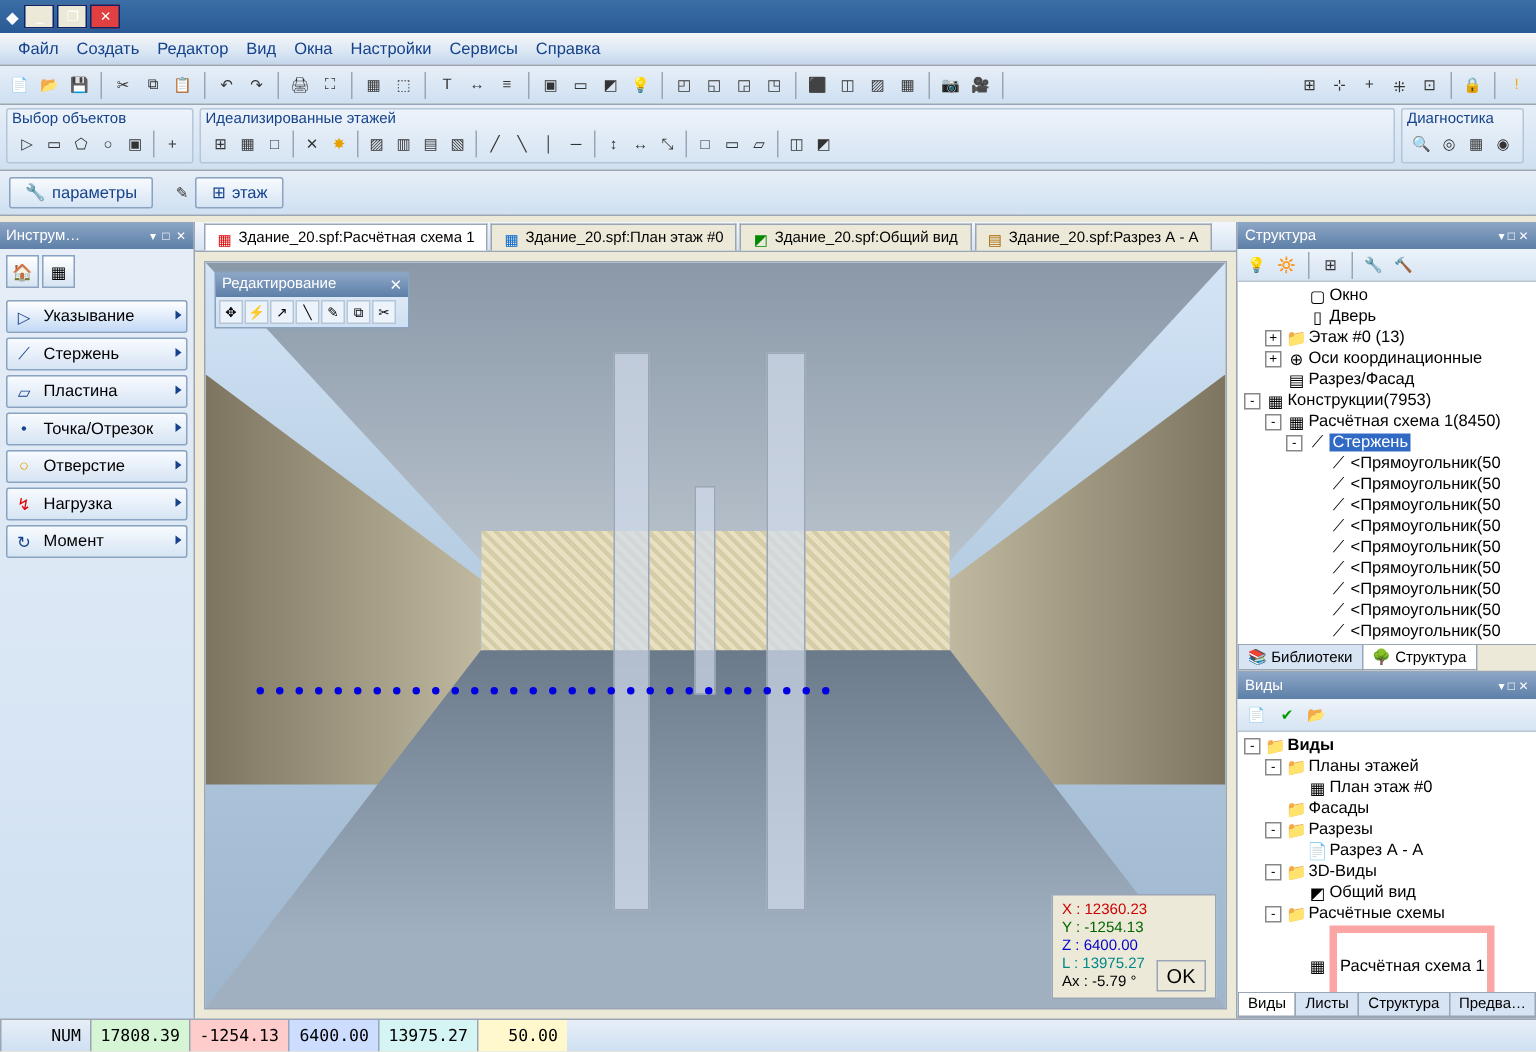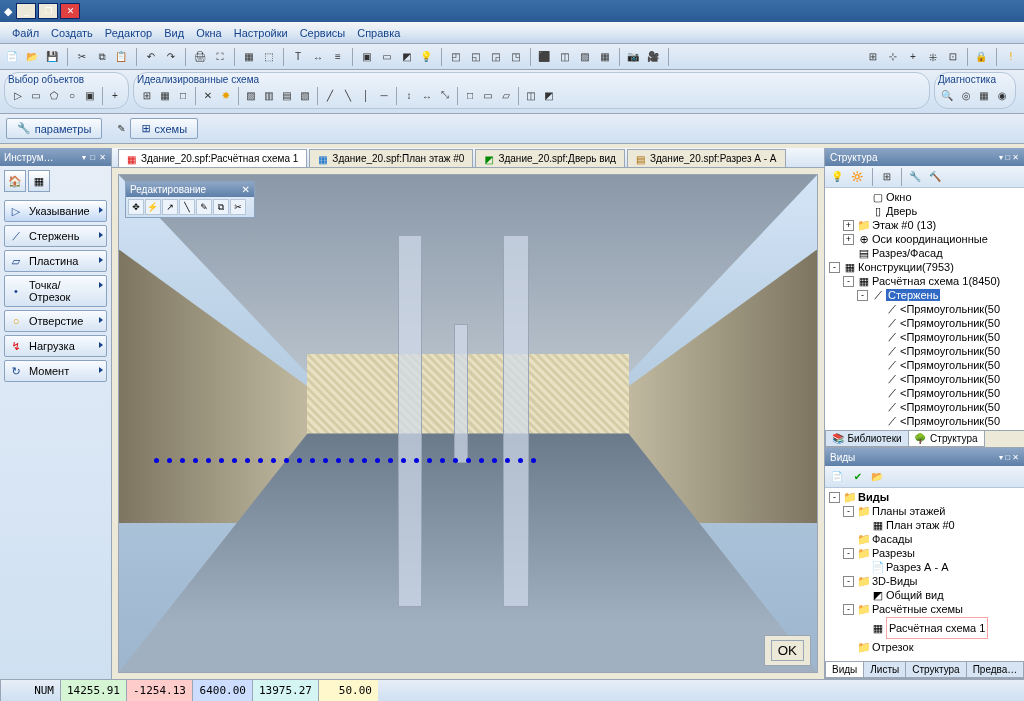--- a/index.html
+++ b/index.html
@@ -15,32 +15,32 @@
 .menubar { height: 22px; background: linear-gradient(#f6f6f6, #dfeaf5 50%, #c4d6ec); display: flex; align-items: center; padding: 0 6px; border-bottom: 1px solid #9aa6b5; }
 .menubar .menu-item { padding: 2px 6px; color: #15428b; cursor: pointer; }
 
 
 .top-toolbars { display: flex; background: linear-gradient(#e7eef7, #cfe0f2); border-bottom: 1px solid #9aa6b5; height: 26px; align-items: center; padding: 2px 4px; gap: 2px; }
 .tbtn { width: 16px; height: 16px; border: 1px solid transparent; display: inline-flex; align-items: center; justify-content: center; cursor: pointer; margin: 0 1px; font-size: 10px; color: #333; }
 .sep { width: 1px; height: 18px; background: #9aa6b5; margin: 0 3px; display: inline-block; vertical-align: middle; }
 
 
 .second-row { display: flex; background: linear-gradient(#e7eef7, #cfe0f2); border-bottom: 1px solid #9aa6b5; padding: 2px 4px 4px 4px; }
-.tool-group { border: 1px solid #b5c6d8; border-radius: 14px; padding: 14px 4px 3px 4px; margin-right: 4px; background: linear-gradient(#edf3fa, #d6e4f3); position: relative; display: flex; }
+.tool-group { border: 1px solid #b5c6d8; border-radius: 2px; padding: 14px 4px 3px 4px; margin-right: 4px; background: linear-gradient(#edf3fa, #d6e4f3); position: relative; display: flex; align-items: center; }
 .tool-group .label { position: absolute; top: 1px; left: 3px; font-size: 10px; color: #15428b; }
 
 
 .third-row { display: flex; background: linear-gradient(#e7eef7, #cfe0f2); border-bottom: 1px solid #9aa6b5; padding: 4px 6px; align-items: center; }
 .param-btn { background: linear-gradient(#f8fbff, #d6e4f3); border: 1px solid #8aa3c0; border-radius: 2px; padding: 3px 10px; color: #15428b; cursor: pointer; display: flex; align-items: center; gap: 4px; margin-right: 10px; font-size: 11px; }
 
 
 .main-area { display: flex; position: absolute; top: 148px; left: 0; right: 0; bottom: 22px; }
 
 
-.left-panel { width: 112px; background: linear-gradient(#e7eef7, #cfe0f2); border-right: 1px solid #9aa6b5; display: flex; flex-direction: column; }
+.left-panel { width: 130px; background: linear-gradient(#e7eef7, #cfe0f2); border-right: 1px solid #9aa6b5; display: flex; flex-direction: column; }
 .panel-header { height: 18px; background: linear-gradient(#8da6c6, #5d7fa8); color: #fff; font-size: 10px; padding: 2px 4px; display: flex; align-items: center; justify-content: space-between; }
 .left-icons { display: flex; padding: 4px; gap: 2px; }
 .left-icon { width: 22px; height: 22px; border: 1px solid #8aa3c0; background: linear-gradient(#fff, #d6e4f3); display: flex; align-items: center; justify-content: center; cursor: pointer; }
 .tool-list { padding: 4px; }
 .tool-item { display: flex; align-items: center; gap: 6px; padding: 3px 4px; border: 1px solid #8aa3c0; border-radius: 2px; margin-bottom: 3px; background: linear-gradient(#f8fbff, #d6e4f3); cursor: pointer; font-size: 11px; color: #000; position: relative; }
 .tool-item.selected { background: linear-gradient(#fff, #c3d9f5); }
 .tool-item .ti-icon { width: 14px; height: 14px; display: flex; align-items: center; justify-content: center; }
 .tool-item::after { content: ""; position: absolute; right: 3px; top: 6px; width: 0; height: 0; border-left: 4px solid #15428b; border-top: 3px solid transparent; border-bottom: 3px solid transparent; }
 
 
@@ -179,21 +179,21 @@
     <span class="label">Выбор объектов</span>
     <span class="tbtn">▷</span>
     <span class="tbtn">▭</span>
     <span class="tbtn">⬠</span>
     <span class="tbtn">○</span>
     <span class="tbtn">▣</span>
     <span class="sep"></span>
     <span class="tbtn">+</span>
   </div>
   <div class="tool-group" style="flex:1">
-    <span class="label">Идеализированные схема</span>
+    <span class="label">Идеализированные этажей</span>
     <span class="tbtn">⊞</span>
     <span class="tbtn">▦</span>
     <span class="tbtn">□</span>
     <span class="sep"></span>
     <span class="tbtn">✕</span>
     <span class="tbtn" style="color:#e8a000">✸</span>
     <span class="sep"></span>
     <span class="tbtn">▨</span>
     <span class="tbtn">▥</span>
     <span class="tbtn">▤</span>
@@ -225,21 +225,21 @@
 </div>
 
 <div class="third-row">
   <div class="param-btn">
     <span>🔧</span>
     <span>параметры</span>
   </div>
   <span class="tbtn">✎</span>
   <div class="param-btn">
     <span>⊞</span>
-    <span>схемы</span>
+    <span>этаж</span>
   </div>
 </div>
 
 <div class="main-area">
 
   <div class="left-panel">
     <div class="panel-header">
       <span>Инструм…</span>
       <span style="font-size:8px;letter-spacing:1px">▾ □ ✕</span>
     </div>
@@ -284,21 +284,21 @@
         <div class="doc-tab active">
           <span class="ic" style="color:#d00">▦</span>
           <span>Здание_20.spf:Расчётная схема 1</span>
         </div>
         <div class="doc-tab">
           <span class="ic" style="color:#06c">▦</span>
           <span>Здание_20.spf:План этаж #0</span>
         </div>
         <div class="doc-tab">
           <span class="ic" style="color:#080">◩</span>
-          <span>Здание_20.spf:Дверь вид</span>
+          <span>Здание_20.spf:Общий вид</span>
         </div>
         <div class="doc-tab">
           <span class="ic" style="color:#a60">▤</span>
           <span>Здание_20.spf:Разрез А - А</span>
         </div>
       </div>
     <div class="viewport">
       <div class="vp-inner">
         <div class="ceiling"></div>
         <div class="wall-left"></div>
@@ -352,20 +352,27 @@
             <div class="et-btn">⚡</div>
             <div class="et-btn">↗</div>
             <div class="et-btn">╲</div>
             <div class="et-btn">✎</div>
             <div class="et-btn">⧉</div>
             <div class="et-btn">✂</div>
           </div>
         </div>
 
         <div class="coord-box">
+          <div class="coord-list">
+            <span>X :  12360.23</span>
+            <span>Y :  -1254.13</span>
+            <span>Z :  6400.00</span>
+            <span>L :  13975.27</span>
+            <span>Ax :  -5.79 °</span>
+          </div>
           <button class="ok-btn">OK</button>
         </div>
       </div>
     </div>
   </div>
 
   <div class="right-panels">
     <div class="right-panel" style="flex:1.3">
       <div class="rp-title">
         <span>Структура</span>
@@ -536,39 +543,39 @@
             <span class="label-text" style="">Общий вид</span>
           </div>
           <div class="tree-node" style="padding-left: 16px;">
             <span class="exp">-</span>
             <span class="node-icon">📁</span>
             <span class="label-text" style="">Расчётные схемы</span>
           </div>
           <div class="tree-node" style="padding-left: 30px;">
             <span style="width:13px;display:inline-block"></span>
             <span class="node-icon">▦</span>
-            <span class="label-text" style="border:1px solid #fca5a5;padding:4px 2px;">Расчётная схема 1</span>
+            <span class="label-text" style="border:5px solid #fca5a5;padding:16px 2px;">Расчётная схема 1</span>
           </div>
           <div class="tree-node" style="padding-left: 16px;">
             <span style="width:13px;display:inline-block"></span>
             <span class="node-icon">📁</span>
             <span class="label-text" style="">Отрезок</span>
           </div>
         </div>
       <div class="bottom-tabs">
         <div class="btab active">Виды</div>
         <div class="btab">Листы</div>
         <div class="btab">Структура</div>
         <div class="btab">Предва…</div>
       </div>
     </div>
   </div>
 
 </div>
 
 <div class="statusbar">
   <div class="status-cell">NUM</div>
-  <div class="status-cell sx">14255.91</div>
+  <div class="status-cell sx">17808.39</div>
   <div class="status-cell sy">-1254.13</div>
   <div class="status-cell sz">6400.00</div>
   <div class="status-cell sl">13975.27</div>
   <div class="status-cell sa">50.00</div>
 </div>
 
 </body></html>

